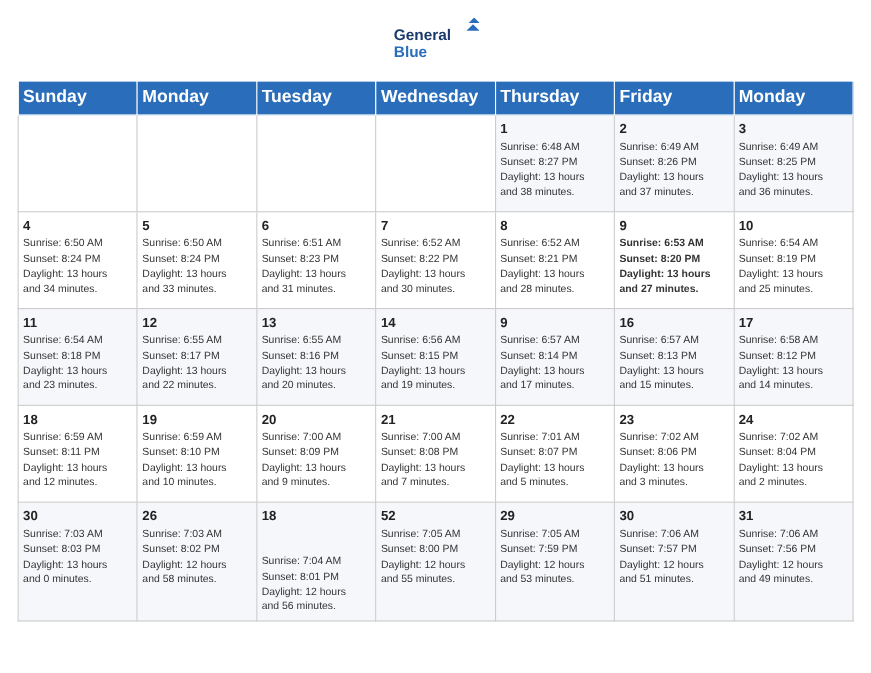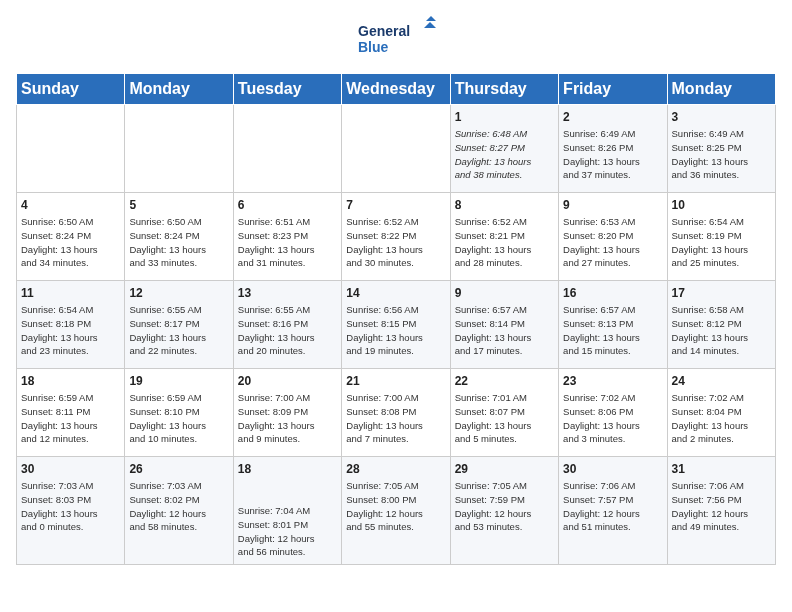--- a/index.html
+++ b/index.html
@@ -107,21 +107,21 @@
       </tr>
   </thead>
   <tbody>
   <tr>
         <td class="empty-cell"></td>
         <td class="empty-cell"></td>
         <td class="empty-cell"></td>
         <td class="empty-cell"></td>
         <td>
           <span class="day-number">1</span>
-          <div class="day-info" style="white-space: pre-line; font-style: italic;">Sunrise: 6:48 AM
+          <div class="day-info" style="white-space: pre-line;">Sunrise: 6:48 AM
 Sunset: 8:27 PM
 Daylight: 13 hours
 and 38 minutes.</div>
         </td>
         <td>
           <span class="day-number">2</span>
           <div class="day-info" style="white-space: pre-line;">Sunrise: 6:49 AM
 Sunset: 8:26 PM
 Daylight: 13 hours
 and 37 minutes.</div>
@@ -165,21 +165,21 @@
         </td>
         <td>
           <span class="day-number">8</span>
           <div class="day-info" style="white-space: pre-line;">Sunrise: 6:52 AM
 Sunset: 8:21 PM
 Daylight: 13 hours
 and 28 minutes.</div>
         </td>
         <td>
           <span class="day-number">9</span>
-          <div class="day-info" style="white-space: pre-line;">Sunrise: 6:53 AM
+          <div class="day-info" style="white-space: pre-line; font-weight: bold;">Sunrise: 6:53 AM
 Sunset: 8:20 PM
 Daylight: 13 hours
 and 27 minutes.</div>
         </td>
         <td>
           <span class="day-number">10</span>
           <div class="day-info" style="white-space: pre-line;">Sunrise: 6:54 AM
 Sunset: 8:19 PM
 Daylight: 13 hours
 and 25 minutes.</div>
@@ -303,21 +303,21 @@
 and 58 minutes.</div>
         </td>
         <td>
           <span class="day-number">18</span>
           <div class="day-info" style="white-space: pre-line; margin-top: 28px;">Sunrise: 7:04 AM
 Sunset: 8:01 PM
 Daylight: 12 hours
 and 56 minutes.</div>
         </td>
         <td>
-          <span class="day-number">28</span>
+          <span class="day-number">52</span>
           <div class="day-info" style="white-space: pre-line;">Sunrise: 7:05 AM
 Sunset: 8:00 PM
 Daylight: 12 hours
 and 55 minutes.</div>
         </td>
         <td>
           <span class="day-number">29</span>
           <div class="day-info" style="white-space: pre-line;">Sunrise: 7:05 AM
 Sunset: 7:59 PM
 Daylight: 12 hours

